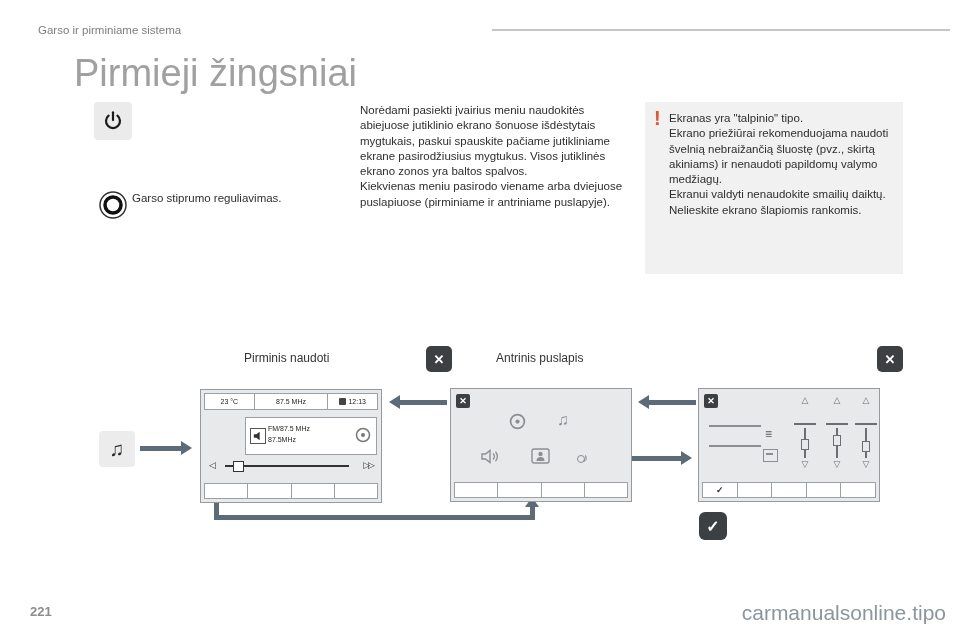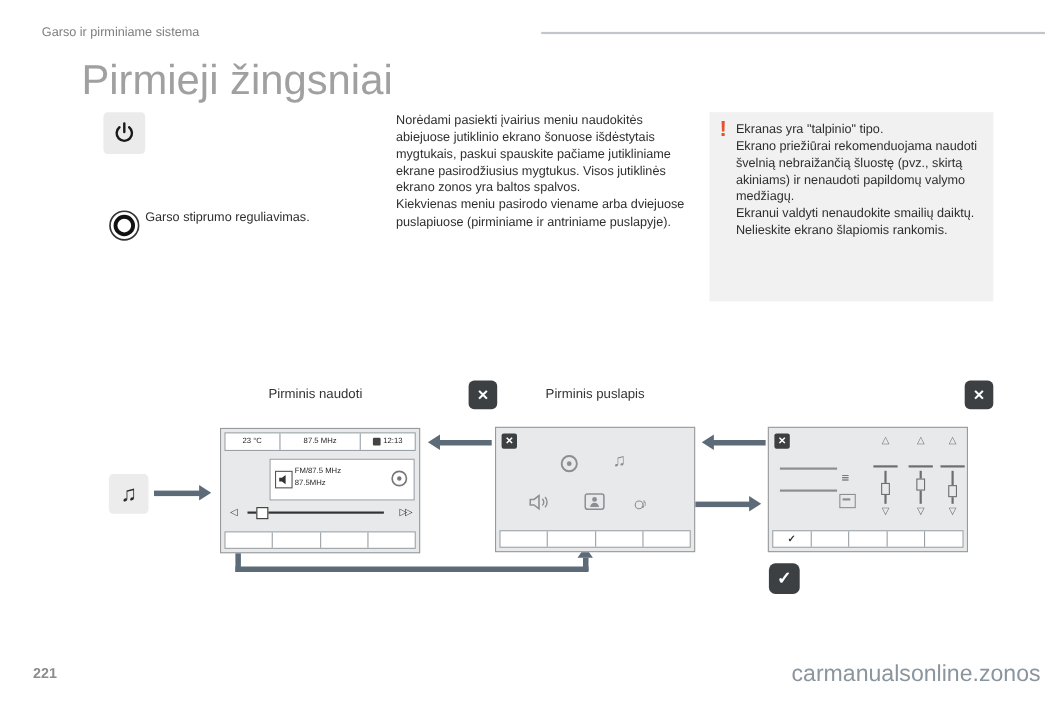--- a/index.html
+++ b/index.html
@@ -107,21 +107,21 @@
   <div class="warning-box">
     <span class="warning-mark">!</span>
     <p class="warning-text pre">Ekranas yra "talpinio" tipo.
 Ekrano priežiūrai rekomenduojama naudoti švelnią nebraižančią šluostę (pvz., skirtą akiniams) ir nenaudoti papildomų valymo medžiagų.
 Ekranui valdyti nenaudokite smailių daiktų.
 Nelieskite ekrano šlapiomis rankomis.</p>
   </div>
 
   <span class="pg-label lab1">Pirminis naudoti</span>
   <div class="dark-btn close1">✕</div>
-  <span class="pg-label lab2">Pirminis puslapis</span>
+  <span class="pg-label lab2">Antrinis puslapis</span>
   <div class="dark-btn close2">✕</div>
 
   <div class="music-box">♫</div>
   <div class="aline" style="left:140px;top:446px;width:42px;height:5px;"></div>
   <div class="head-r" style="left:181px;top:441px;"></div>
 
   <div class="head-l" style="left:389px;top:395px;"></div>
   <div class="aline" style="left:399px;top:400px;width:48px;height:5px;"></div>
   <div class="head-l" style="left:638px;top:395px;"></div>
   <div class="aline" style="left:648px;top:400px;width:48px;height:5px;"></div>
@@ -240,15 +240,15 @@
     <div class="btnbar">
       <div class="bcell">✓</div>
       <div class="bcell"></div>
       <div class="bcell"></div>
       <div class="bcell"></div>
       <div class="bcell"></div>
     </div>
   </div>
 
   <span class="pageno">221</span>
-  <span class="watermark">carmanualsonline.zonos</span>
+  <span class="watermark">carmanualsonline.tipo</span>
 
 </div>
 
 </body></html>

